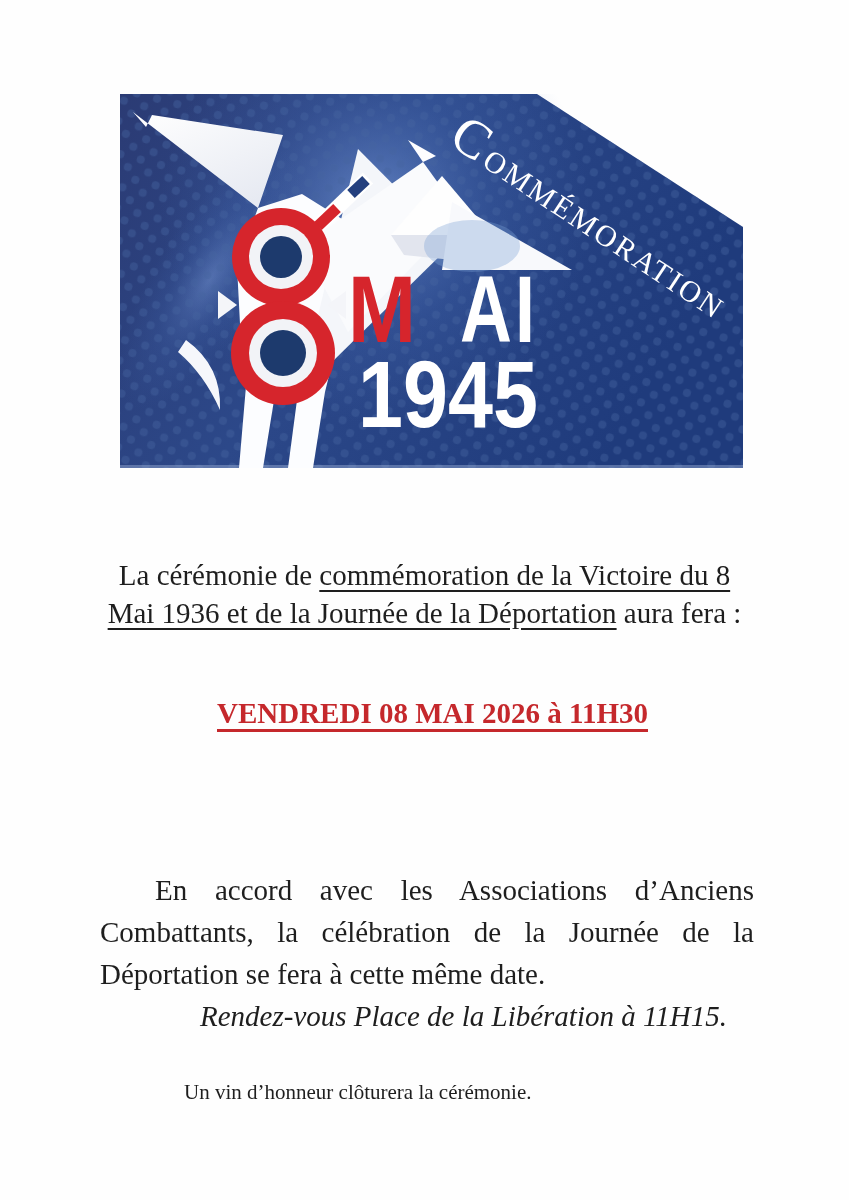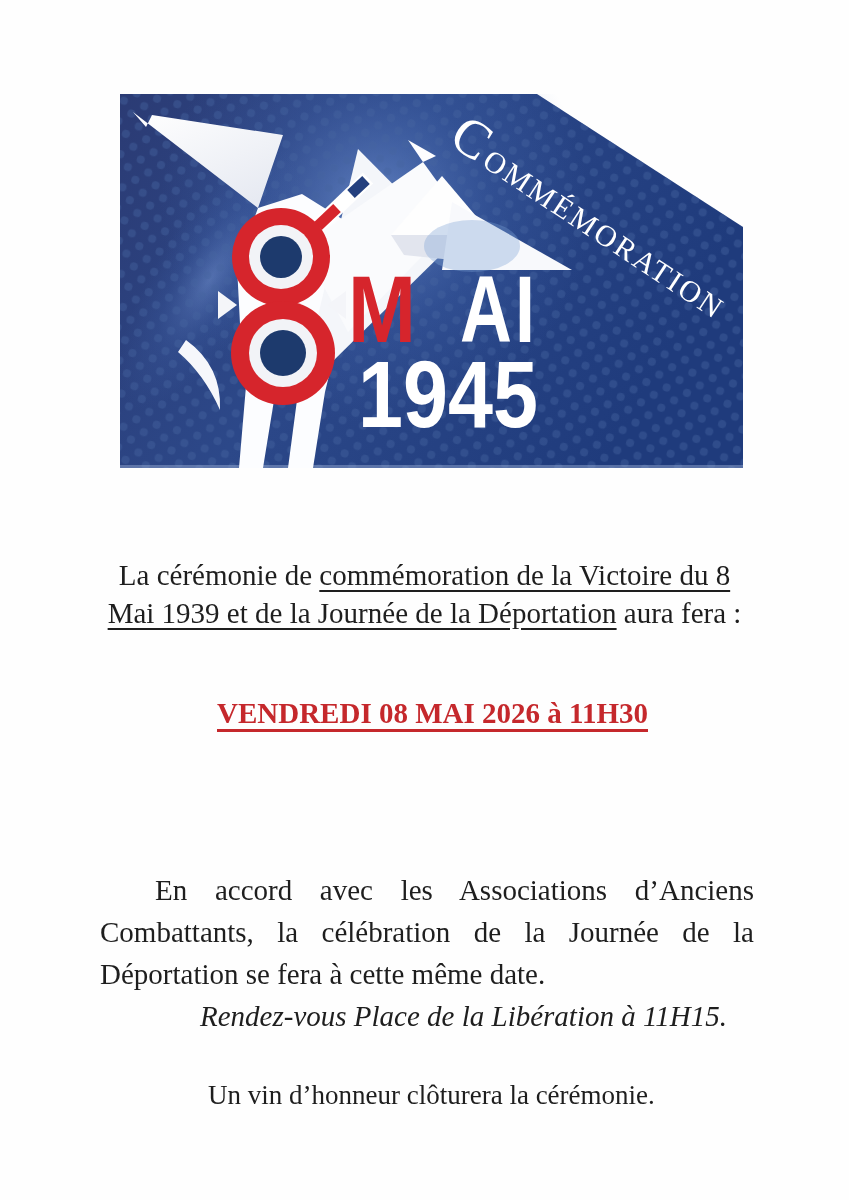--- a/index.html
+++ b/index.html
@@ -22,21 +22,21 @@
   }
   .event-line u{text-decoration-thickness:2.5px; text-underline-offset:6px;}
   .date-line{top:697px;}
   .place-line{top:763px;}
   .agreement{
     position:absolute; top:869px; left:100px; width:654px;
     font-size:29px; line-height:42px;
     text-align:justify; text-indent:55px;
   }
   .meeting-line{position:absolute; top:1000px; left:200px; font-size:29px;font-style:italic;}
-  .closing-line{position:absolute; top:1080px; left:208px; font-size:27px;}
+  .closing-line{position:absolute; top:1080px; left:184px; font-size:21px;}
   
   .ribbon-text{
     font-family:"Liberation Serif","DejaVu Serif",serif;
     font-size:30px; fill:#ffffff; letter-spacing:2.5px; font-weight:500;
   }
   .logo-m,.logo-ai,.logo-year{
     font-family:"Liberation Sans","DejaVu Sans",sans-serif;
     font-weight:bold; font-size:94px;
   }
   .logo-m{fill:#d6252c;}
@@ -115,21 +115,21 @@
       <text class="logo-year" x="238" y="333" textLength="180" lengthAdjust="spacingAndGlyphs">1945</text>
     </g>
 
     <text class="ribbon-text" transform="translate(327,49) rotate(33.4)">
       <tspan id="rib-first" font-size="54">C</tspan><tspan id="rib-rest" dx="2">OMMÉMORATION</tspan>
     </text>
   </svg>
 
   <div class="intro">
     <span>La cérémonie de </span><u>commémoration de la Victoire du 8</u><br>
-    <u>Mai 1939 et de la Journée de la Déportation</u><span> aura fera :</span>
+    <u>Mai 1936 et de la Journée de la Déportation</u><span> aura fera :</span>
   </div>
 
   <div class="event-line date-line">
     <u>VENDREDI 08 MAI 2026 à 11H30</u>
   </div>
 
   <div class="agreement">En accord avec les Associations d’Anciens Combattants, la célébration de la Journée de la Déportation se fera à cette même date.</div>
 
   <div class="meeting-line">Rendez-vous Place de la Libération à 11H15.</div>
 

